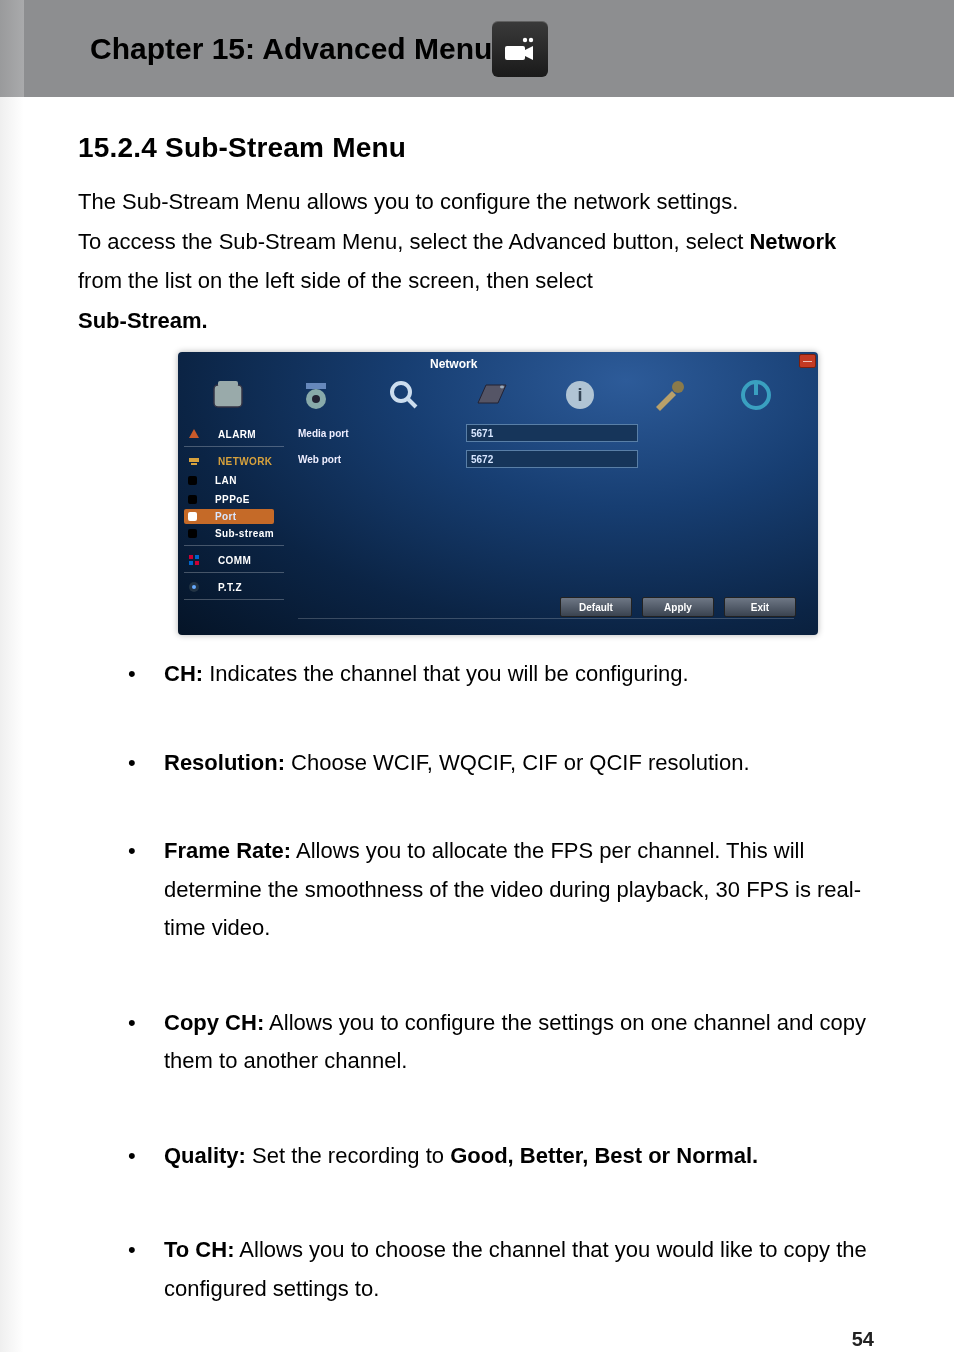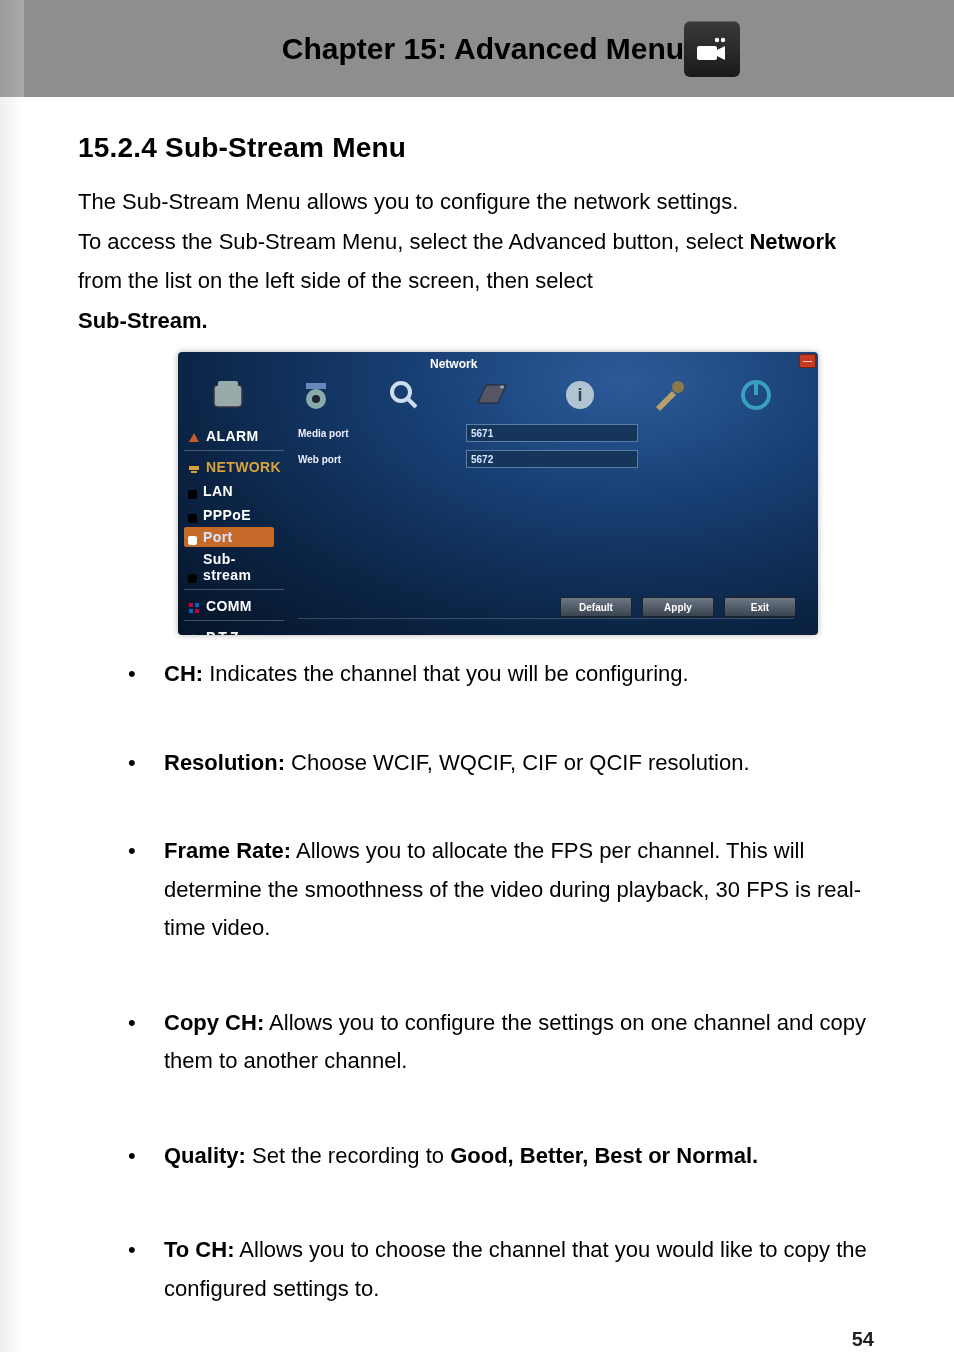--- a/index.html
+++ b/index.html
@@ -4,21 +4,21 @@
 <style>
   * { box-sizing: border-box; margin: 0; padding: 0; }
   html, body { width: 954px; background: #fff; font-family: Arial, Helvetica, sans-serif; color: #000; }
   .page { width: 954px; padding: 0 0 40px 0; position: relative; }
 
   .header-bar {
     background: #8d8e90;
     height: 97px;
     display: flex; align-items: center;
     padding-left: 90px; padding-right: 22px;
-    justify-content: center;
+    justify-content: flex-start;
   }
   .header-title { font-size: 30px; font-weight: bold; color: #000; }
   .cam-badge {
     width: 56px; height: 56px;
     background: linear-gradient(#3a3a3a,#1a1a1a);
     border-radius: 6px;
     display:flex; align-items:center; justify-content:center;
     box-shadow: inset 0 1px 0 rgba(255,255,255,.2);
   }
   .cam-badge svg { width: 34px; height: 30px; }
@@ -36,21 +36,21 @@
     border-radius: 4px; position: relative; overflow: hidden;
     box-shadow: 0 0 6px rgba(0,0,0,.3);
   }
   .dvr-title { position:absolute; top:5px; left:252px; color:#fff; font-size:12px; font-weight:bold;}
   .dvr-close { position:absolute; top:2px; right:2px; width:17px; height:14px; background:#c43a23; border:1px solid #7a1f0e; border-radius:2px; display:flex;align-items:center;justify-content:center; color:#fff; font-size:9px;}
   .dvr-icons { position:absolute; top:22px; left:30px; right:30px; height:42px; display:flex; gap:48px; align-items:center;}
   .dvr-icon { width:40px; height:40px; display:flex;align-items:center;justify-content:center;}
   .dvr-icon svg{width:100%;height:100%;}
   .dvr-hr { position:absolute; top:65px; left:4px; right:4px; height:1px; background:linear-gradient(90deg,transparent,#8aa,#transparent); opacity:.4;}
   .dvr-side { position:absolute; top:70px; left:6px; width:104px; }
-  .side-item { display:flex; align-items:flex-end; gap:6px; color:#fff; font-size:14px; font-weight:bold; padding:4px 4px; letter-spacing:.4px;}
+  .side-item { display:flex; align-items:center; gap:18px; color:#fff; font-size:10px; font-weight:bold; padding:4px 4px; letter-spacing:.4px;}
   .side-item.section { padding-top:6px; }
   .side-item .dot{width:9px;height:9px;background:#000;border-radius:2px;display:inline-block;}
   .side-item.sel { color:#d8a23d; }
   .side-port { background:#c56a28; padding:2px 4px; color:#d9e6ff; border-radius:2px; width:90px;}
   .side-hr { width:100px;height:1px;background:rgba(255,255,255,.25); margin:2px 0;}
   .dvr-main { position:absolute; top:72px; left:120px; right:24px;}
   .field-row { display:flex; align-items:center; gap:58px; margin-bottom:8px;}
   .field-label { color:#eef; font-size:10px; font-weight:bold; width:110px;}
   .field-input { width:172px; height:18px; background:#16355a; border:1px solid #597fa7; color:#d7e6ff; font-size:10px; padding:1px 4px; font-weight:bold;}
   .dvr-main-hr {height:1px;background:rgba(255,255,255,.2); margin-top:150px;}

